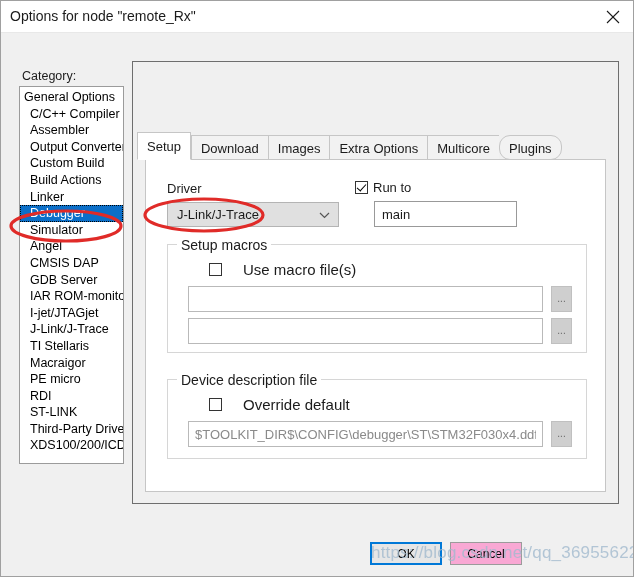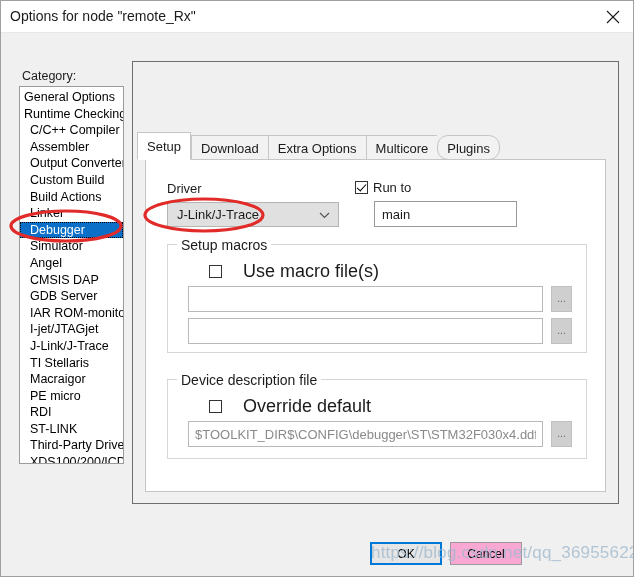--- a/index.html
+++ b/index.html
@@ -200,21 +200,21 @@
     color: #1b1b1b;
     white-space: nowrap;
   }
   #setup-macros { left: 21px; top: 84px; width: 420px; height: 109px; }
   #device-desc  { left: 21px; top: 219px; width: 420px; height: 80px; }
 
   .group-check {
     position: absolute; left: 20px; top: 16px;
     display: flex; align-items: center; cursor: pointer;
   }
-  .group-check span { margin-left: 21px; font-size: 18px; color: #1b1b1b; }
+  .group-check span { margin-left: 21px; font-size: 15px; color: #1b1b1b; }
 
   .path-input {
     position: absolute;
     height: 26px;
     background: #ffffff;
     border: 1px solid #b9b9b9;
     font-family: "Liberation Sans", sans-serif;
     font-size: 13px;
     color: #8a8a8a;
     padding: 0 6px;
@@ -290,21 +290,20 @@
       <svg width="14" height="14" viewBox="0 0 14 14">
         <line x1="1" y1="1" x2="13" y2="13" stroke="#1b1b1b" stroke-width="1.1"></line>
         <line x1="13" y1="1" x2="1" y2="13" stroke="#1b1b1b" stroke-width="1.1"></line>
       </svg>
     </div>
   </div>
 
   <div id="category-label">Category:</div>
   <div id="category-list">
     <div class="cat-item">General Options</div>
-    <div class="cat-item">Runtime Checking</div>
     <div class="cat-item indent">C/C++ Compiler</div>
     <div class="cat-item indent">Assembler</div>
     <div class="cat-item indent">Output Converter</div>
     <div class="cat-item indent">Custom Build</div>
     <div class="cat-item indent">Build Actions</div>
     <div class="cat-item indent">Linker</div>
     <div class="cat-item indent selected">Debugger</div>
     <div class="cat-item indent">Simulator</div>
     <div class="cat-item indent">Angel</div>
     <div class="cat-item indent">CMSIS DAP</div>
@@ -320,20 +319,21 @@
     <div class="cat-item indent">Third-Party Driver</div>
     <div class="cat-item indent">XDS100/200/ICDI</div>
   </div>
 
   <div id="right-panel">
 
 
     <div id="tabstrip">
       <div class="tab active">Setup</div>
       <div class="tab">Download</div>
+      <div class="tab">Images</div>
       <div class="tab">Extra Options</div>
       <div class="tab">Multicore</div>
       <div class="tab">Plugins</div>
     </div>
 
     <div id="tabpage">
 
       <div class="field-label" id="driver-label">Driver</div>
       <div id="driver-combo">
         <div id="driver-combo-text">J-Link/J-Trace</div>

